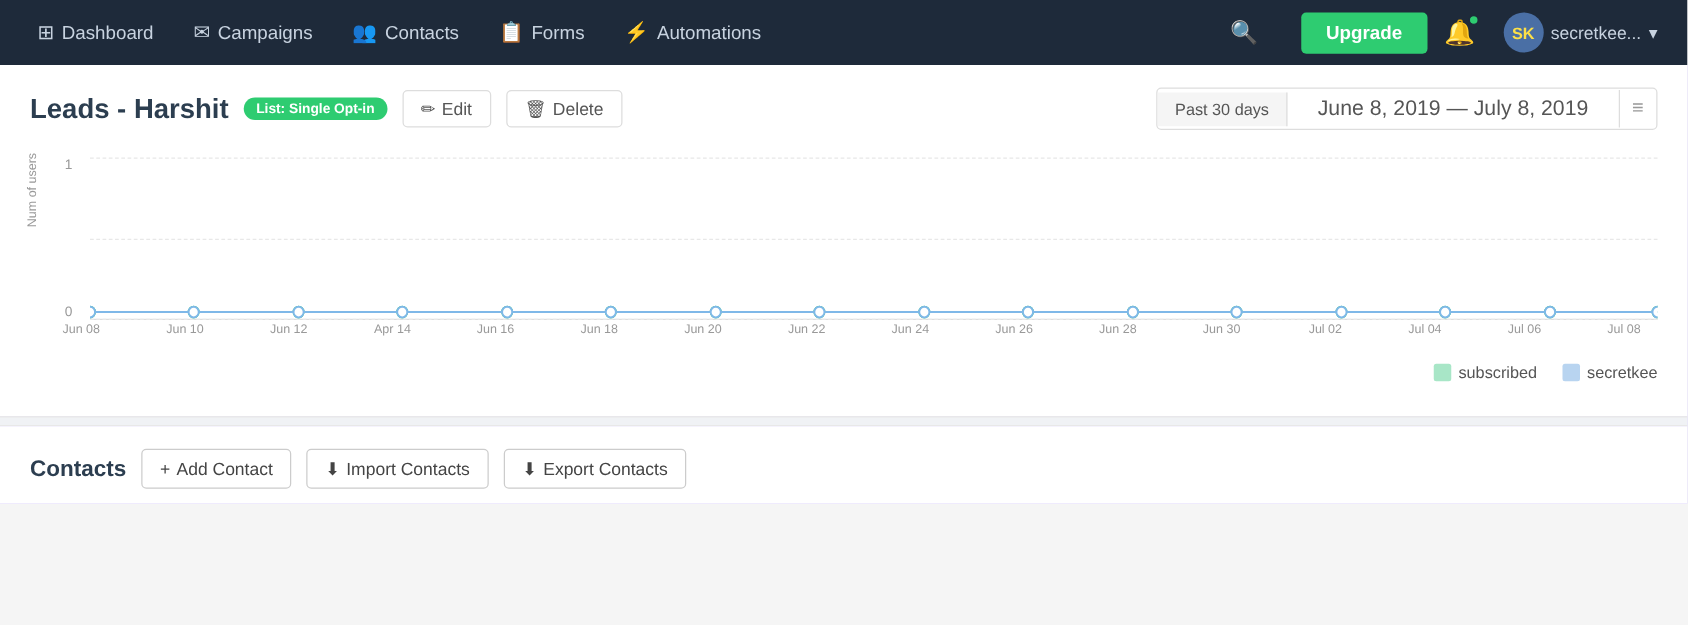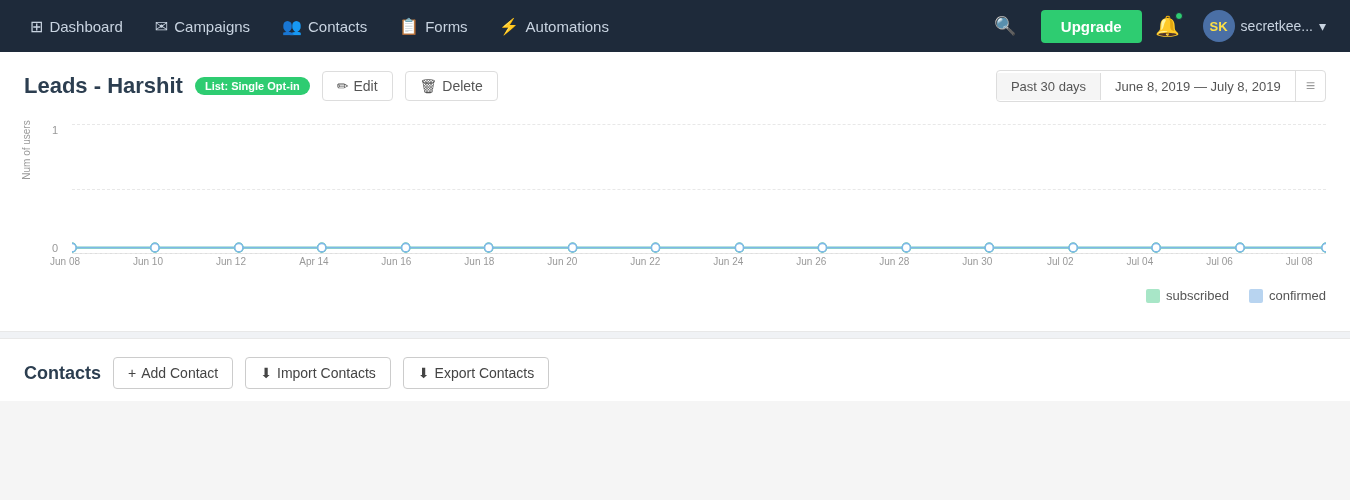--- a/index.html
+++ b/index.html
@@ -29,21 +29,21 @@
     .nav-search { color: #c8d3e0; padding: 8px; cursor: pointer; font-size: 18px; }
     .upgrade-btn {
       background: #2ecc71;
       color: #fff;
       border: none;
       border-radius: 4px;
       padding: 8px 20px;
       font-size: 15px;
       font-weight: 600;
       cursor: pointer;
-      margin-left: 12px;
+      margin-left: 22px;
     }
     .nav-bell {
       position: relative;
       color: #c8d3e0;
       font-size: 20px;
       padding: 6px 10px;
       cursor: pointer;
     }
     .bell-dot {
       position: absolute;
@@ -104,37 +104,37 @@
       padding: 6px 14px;
       font-size: 14px;
       color: #555;
       cursor: pointer;
     }
 
     
     .date-range-bar {
       display: flex;
       align-items: center;
-      gap: 0;
+      gap: 10px;
       border: 1px solid #ddd;
       border-radius: 4px;
       overflow: hidden;
       margin-left: 12px;
     }
     .date-range-label {
       background: #f5f5f5;
       padding: 6px 14px;
       font-size: 13px;
       color: #555;
       font-weight: 500;
       border-right: 1px solid #ddd;
     }
     .date-range-value {
       padding: 6px 14px;
-      font-size: 13px;
+      font-size: 17px;
       color: #555;
     }
     .date-range-icon {
       padding: 6px 10px;
       color: #999;
       border-left: 1px solid #ddd;
       cursor: pointer;
     }
 
     
@@ -382,21 +382,21 @@
       </div>
     </div>
 
     <div class="chart-legend">
       <div class="legend-item">
         <div class="legend-color" style="background:#a8e6c7;"></div>
         <span>subscribed</span>
       </div>
       <div class="legend-item">
         <div class="legend-color" style="background:#b8d4f0;"></div>
-        <span>confirmed</span>
+        <span>secretkee</span>
       </div>
     </div>
   </div>
 
   <div class="section-divider"></div>
 
   <div class="contacts-section">
     <div class="contacts-header">
       <h2 class="contacts-title">Contacts</h2>
       <button class="btn-action">

